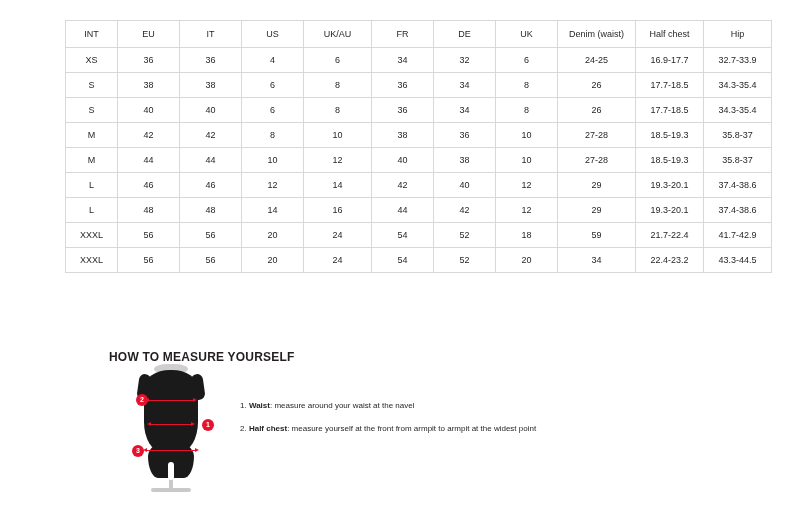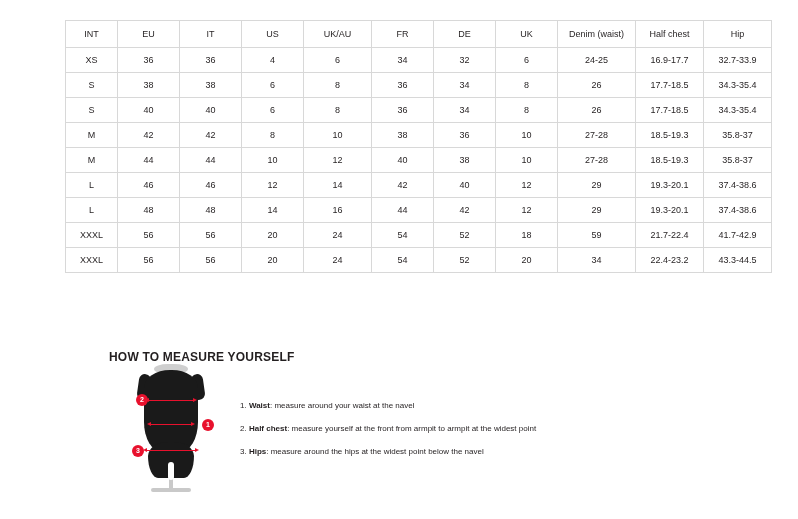--- a/index.html
+++ b/index.html
@@ -376,21 +376,17 @@
 
     <div class="steps">
       <div class="step">
         <span>1.</span>
         <b>Waist</b><span>: measure around your waist at the navel</span>
       </div>
       <div class="step">
         <span>2.</span>
         <b>Half chest</b><span>: measure yourself at the front from armpit to armpit at the widest point</span>
       </div>
-      <div class="step">
-        <span>3.</span>
-        <b>Hips</b><span>: measure around the hips at the widest point below the navel</span>
-      </div>
     </div>
 
   </div>
 
 </div>
 
 </body></html>

